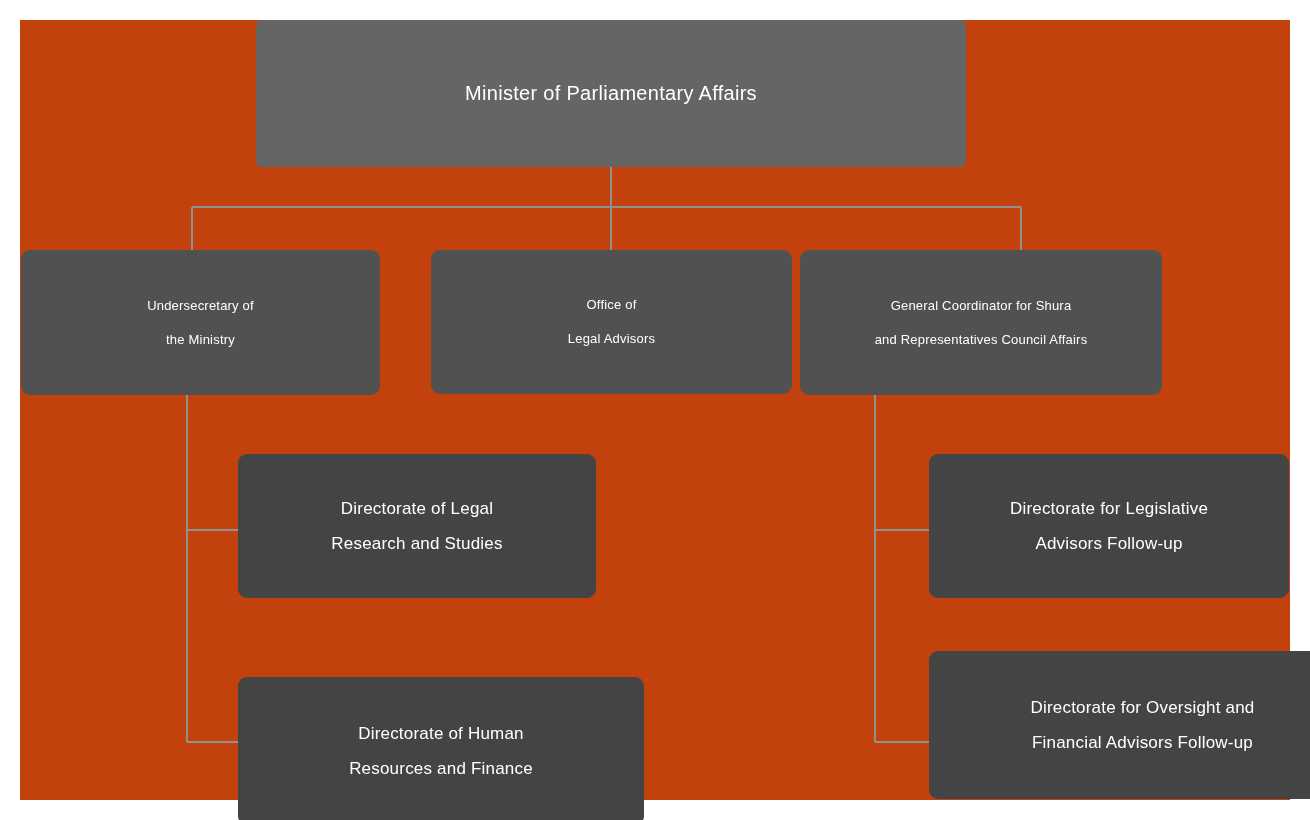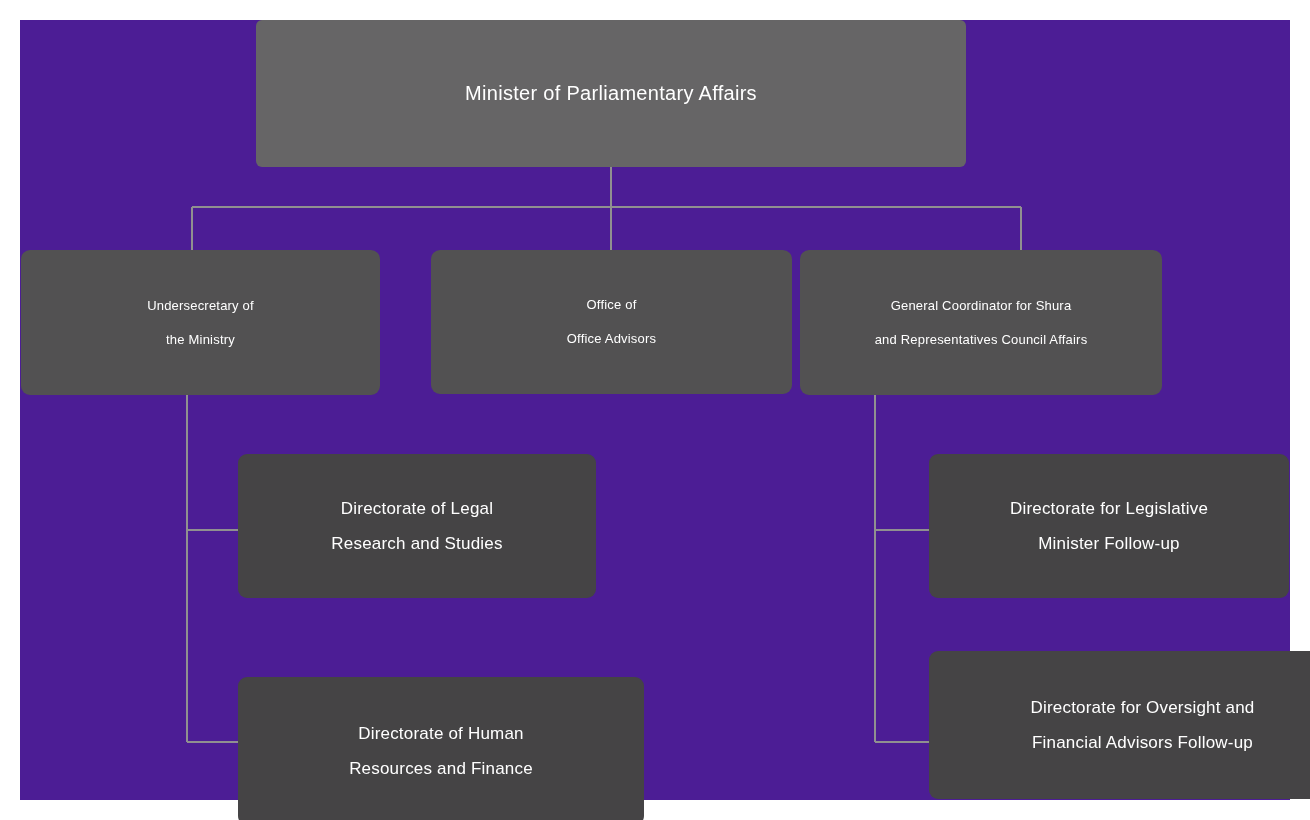--- a/index.html
+++ b/index.html
@@ -16,21 +16,21 @@
     height: 820px;
     background: #ffffff;
     overflow: hidden;
   }
   .canvas {
     position: absolute;
     left: 20px;
     top: 20px;
     width: 1270px;
     height: 780px;
-    background: #4c1d95;
+    background: #c2410c;
   }
   .connectors {
     position: absolute;
     left: 0;
     top: 0;
     width: 1270px;
     height: 780px;
   }
   .node {
     position: absolute;
@@ -105,41 +105,41 @@
       <span class="line">Minister of Parliamentary Affairs</span>
     </div>
 
     <div class="node lvl2" id="node-undersecretary">
       <span class="line">Undersecretary of</span>
       <span class="line">the Ministry</span>
     </div>
 
     <div class="node lvl2" id="node-legal-advisors">
       <span class="line">Office of</span>
-      <span class="line">Office Advisors</span>
+      <span class="line">Legal Advisors</span>
     </div>
 
     <div class="node lvl2" id="node-coordinator">
       <span class="line">General Coordinator for Shura</span>
       <span class="line">and Representatives Council Affairs</span>
     </div>
 
     <div class="node lvl3" id="node-legal-research">
       <span class="line">Directorate of Legal</span>
       <span class="line">Research and Studies</span>
     </div>
 
     <div class="node lvl3" id="node-hr-finance">
       <span class="line">Directorate of Human</span>
       <span class="line">Resources and Finance</span>
     </div>
 
     <div class="node lvl3" id="node-legislative">
       <span class="line">Directorate for Legislative</span>
-      <span class="line">Minister Follow-up</span>
+      <span class="line">Advisors Follow-up</span>
     </div>
 
     <div class="node lvl3" id="node-oversight">
       <span class="line">Directorate for Oversight and</span>
       <span class="line">Financial Advisors Follow-up</span>
     </div>
 
   </div>
 </div>
 

